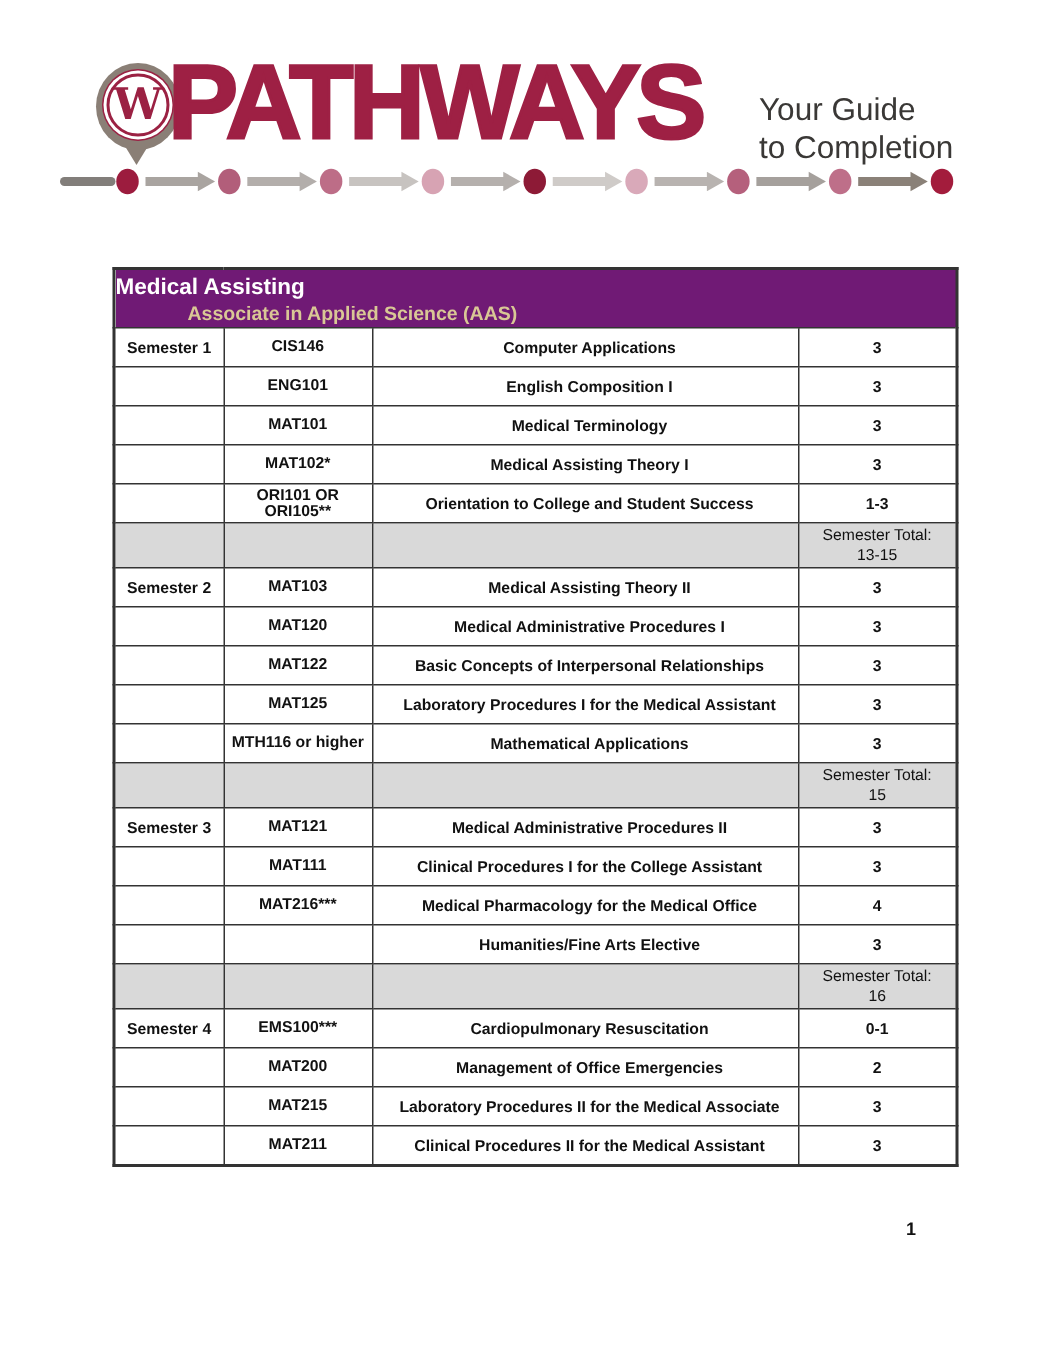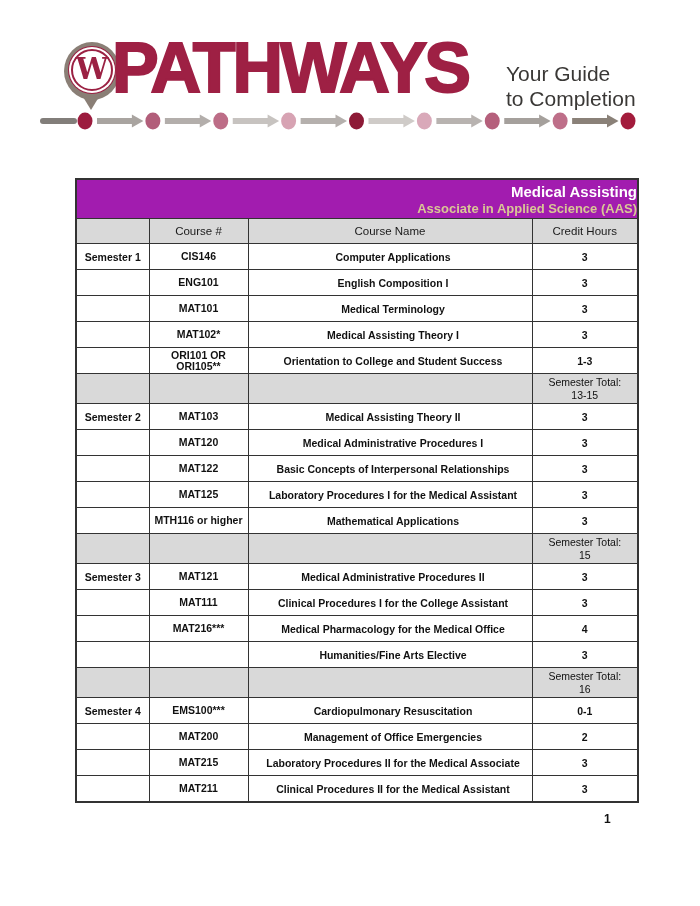--- a/index.html
+++ b/index.html
@@ -28,21 +28,21 @@
   .tagline { position:absolute; left:506px; top:51px; font-size:21px;
     color:#3a3836; line-height:25px;margin-top:10px; }
 
   .strip { position:absolute; left:40px; top:107px; }
 
   
   .doc-table { position:absolute; left:75px; top:178px; width:562px;
     border-collapse:collapse; table-layout:fixed; border:2px solid #333; }
   .doc-table td { border:1px solid #333; padding:0; overflow:hidden; }
 
-  .title-band { background:#a21caf; text-align:right; height:38px; }
+  .title-band { background:#701a75; text-align:left; height:38px; }
   .t1 { color:#ffffff; font-weight:bold; font-size:15px; line-height:18px; padding-top:2px; }
   .t2 { color:#d9c795; font-weight:bold; font-size:13px; line-height:16px;margin-left:48px; }
 
   .colhead td { background:#d9d9d9; height:24px; text-align:center;
     font-size:11.5px; color:#1a1a1a; font-weight:normal; }
 
   .course-row td { height:25px; font-weight:bold; font-size:10.5px;
     color:#111; text-align:center; vertical-align:middle; }
   .td-name { text-align:right; padding-left:6px !important; }
   .td-num  { white-space:pre-line; line-height:11px; }
@@ -110,26 +110,20 @@
         <col style="width:284px">
         <col style="width:106px">
     </colgroup>
     <thead>
       <tr>
         <td colspan="4" class="title-band">
           <div class="t1">Medical Assisting</div>
           <div class="t2">Associate in Applied Science (AAS)</div>
         </td>
       </tr>
-      <tr class="colhead">
-        <td></td>
-        <td>Course #</td>
-        <td>Course Name</td>
-        <td>Credit Hours</td>
-      </tr>
     </thead>
     <tbody>
         <tr class="course-row">
           <td class="td-sem">Semester 1</td>
           <td class="td-num">CIS146</td>
           <td class="td-name">Computer Applications</td>
           <td class="td-cred">3</td>
         </tr>
         <tr class="course-row">
           <td class="td-sem"></td>

